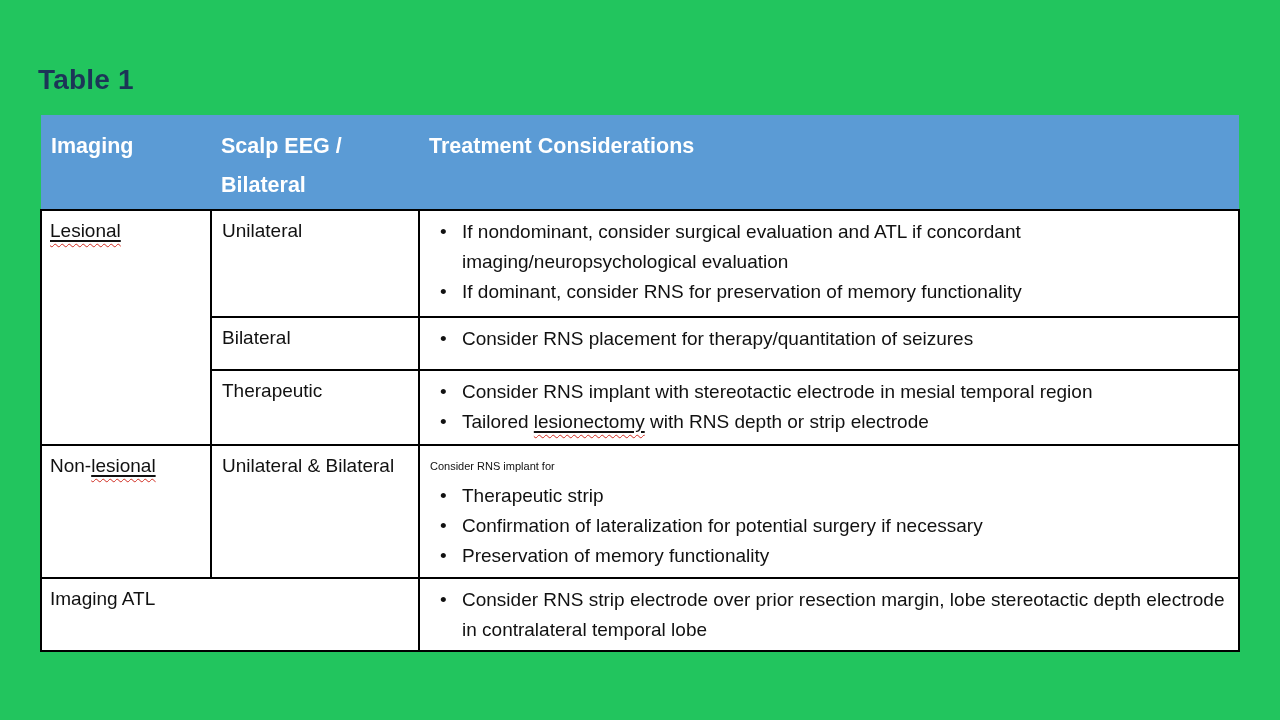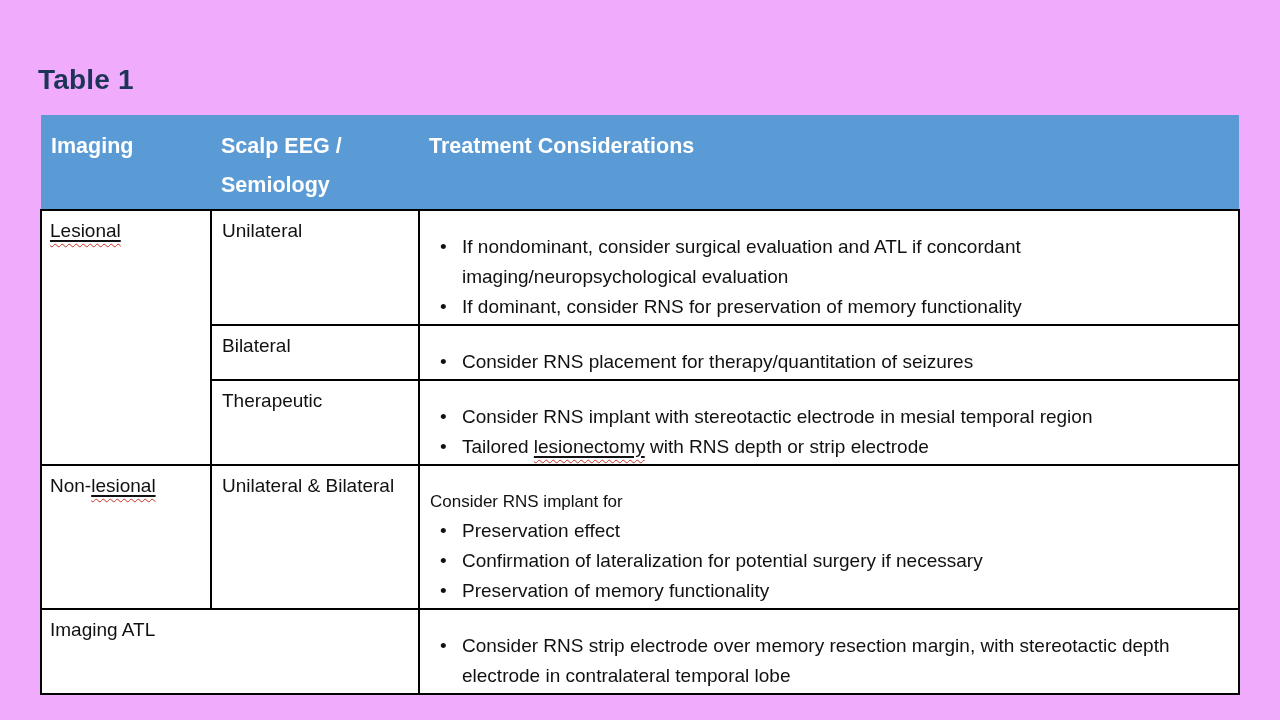--- a/index.html
+++ b/index.html
@@ -1,55 +1,55 @@
 <!DOCTYPE html>
 <html><head>
 <meta charset="utf-8">
 <style>
   html,body{margin:0;padding:0;}
   body{
     width:1280px;height:720px;background:#ffffff;
     font-family:"Liberation Sans", sans-serif;
     position:relative;overflow:hidden;
   }
-  .slide{position:absolute;left:0;top:0;width:1280px;height:720px;background:#f0abfc;}
+  .slide{position:absolute;left:0;top:0;width:1280px;height:720px;background:#22c55e;}
   .page-title{
     position:absolute;left:38px;top:64px;
     font-size:28px;font-weight:700;color:#1c3557;letter-spacing:.2px;
   }
   table.main{
     position:absolute;left:40px;top:115px;
     border-collapse:collapse;table-layout:fixed;width:1198px;
   }
   col.c1{width:170px}col.c2{width:208px}col.c3{width:820px}
   th{
     background:#5b9bd5;color:#ffffff;font-weight:700;font-size:21.5px;
     text-align:left;vertical-align:top;padding:12px 10px 0 10px;
     line-height:1.8;border:none;margin-top:12px;
   }
   td{
     border:2px solid #000000;vertical-align:top;
     font-size:19px;color:#111111;line-height:30px;background:#ffffff;
   }
   td.cell-imaging{padding:5px 8px 0 8px;}
   td.cell-eeg{padding:5px 10px 16px 10px;}
-  td.cell-treat{padding:21px 12px 2px 10px;margin-top:36px;}
+  td.cell-treat{padding:6px 12px 2px 10px;margin-top:36px;}
   tr.hdr{height:95px}
   tr.r1{height:107px}
   tr.r2{height:53px}
   tr.r3{height:75px}
   tr.r4{height:133px}
   tr.r5{height:73px}
   ul.bullets{margin:0;padding:0;list-style:none;}
   ul.bullets li{position:relative;padding-left:32px;}
   ul.bullets li::before{
     content:"\2022";position:absolute;left:10px;top:0;
     font-size:19px;color:#111111;
   }
-  .intro-line{font-size:17px;line-height:29px;}
+  .intro-line{font-size:11px;line-height:29px;}
   .marked{
     text-decoration:underline;
     text-decoration-thickness:1.5px;
     text-underline-offset:3px;
   }
   .marked .squig{
     text-decoration:underline wavy #d02b20;
     text-decoration-thickness:1px;
     text-underline-offset:6px;
   }
@@ -63,21 +63,21 @@
 
   <table class="main">
     <colgroup>
         <col class="c1">
         <col class="c2">
         <col class="c3">
       </colgroup>
     <thead>
       <tr class="hdr">
         <th>Imaging</th>
-        <th>Scalp EEG / Semiology</th>
+        <th>Scalp EEG / Bilateral</th>
         <th>Treatment Considerations</th>
       </tr>
     </thead>
     <tbody>
       <tr class="r1">
         <td class="cell-imaging" rowspan="3"><span class="marked"><span class="squig">Lesional</span></span></td>
         <td class="cell-eeg">Unilateral</td>
         <td class="cell-treat">
           <ul class="bullets">
               <li>If nondominant, consider surgical evaluation and ATL if concordant imaging/neuropsychological evaluation</li>
@@ -101,30 +101,30 @@
               <li>Tailored <span class="marked"><span class="squig">lesionectomy</span></span> with RNS depth or strip electrode</li>
             </ul>
         </td>
       </tr>
       <tr class="r4">
         <td class="cell-imaging">Non-<span class="marked"><span class="squig">lesional</span></span></td>
         <td class="cell-eeg">Unilateral &amp; Bilateral</td>
         <td class="cell-treat">
           <div class="intro-line">Consider RNS implant for</div>
           <ul class="bullets">
-              <li>Preservation effect</li>
+              <li>Therapeutic strip</li>
               <li>Confirmation of lateralization for potential surgery if necessary</li>
               <li>Preservation of memory functionality</li>
             </ul>
         </td>
       </tr>
       <tr class="r5">
         <td class="cell-imaging" colspan="2">Imaging ATL</td>
         <td class="cell-treat">
           <ul class="bullets">
-              <li>Consider RNS strip electrode over memory resection margin, with stereotactic depth electrode in contralateral temporal lobe</li>
+              <li>Consider RNS strip electrode over prior resection margin, lobe stereotactic depth electrode in contralateral temporal lobe</li>
             </ul>
         </td>
       </tr>
     </tbody>
   </table>
 
 </div>
 
 </body></html>

